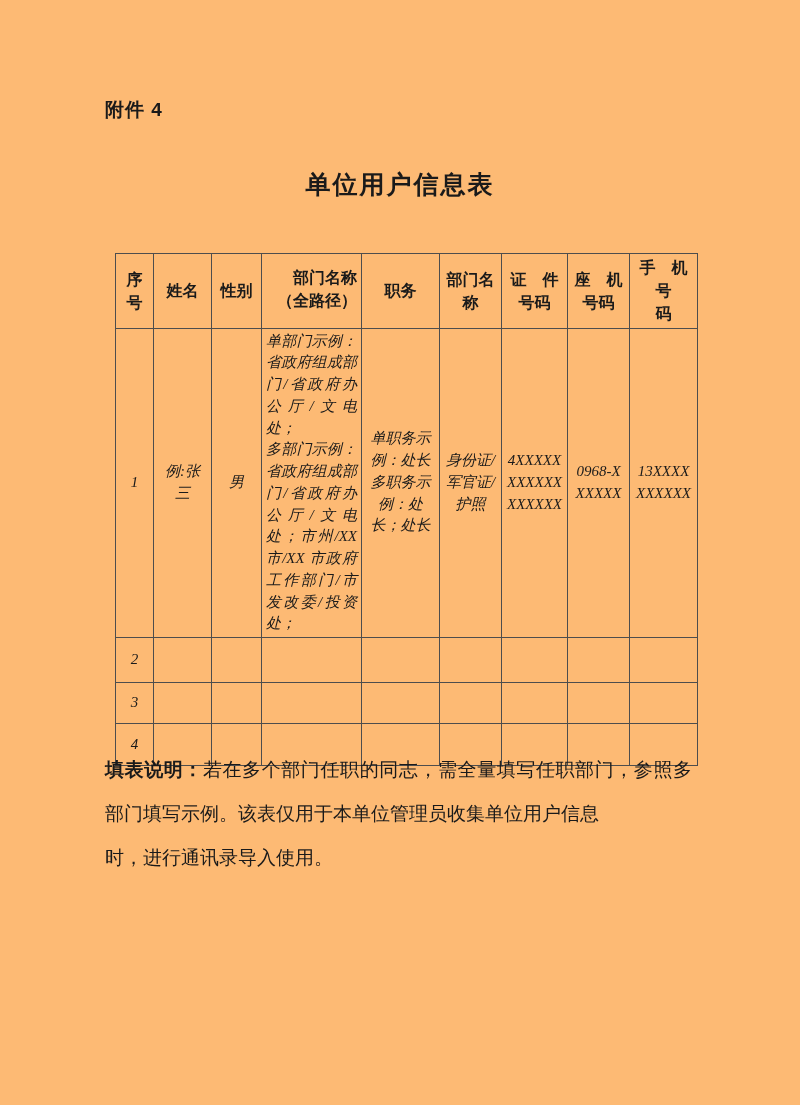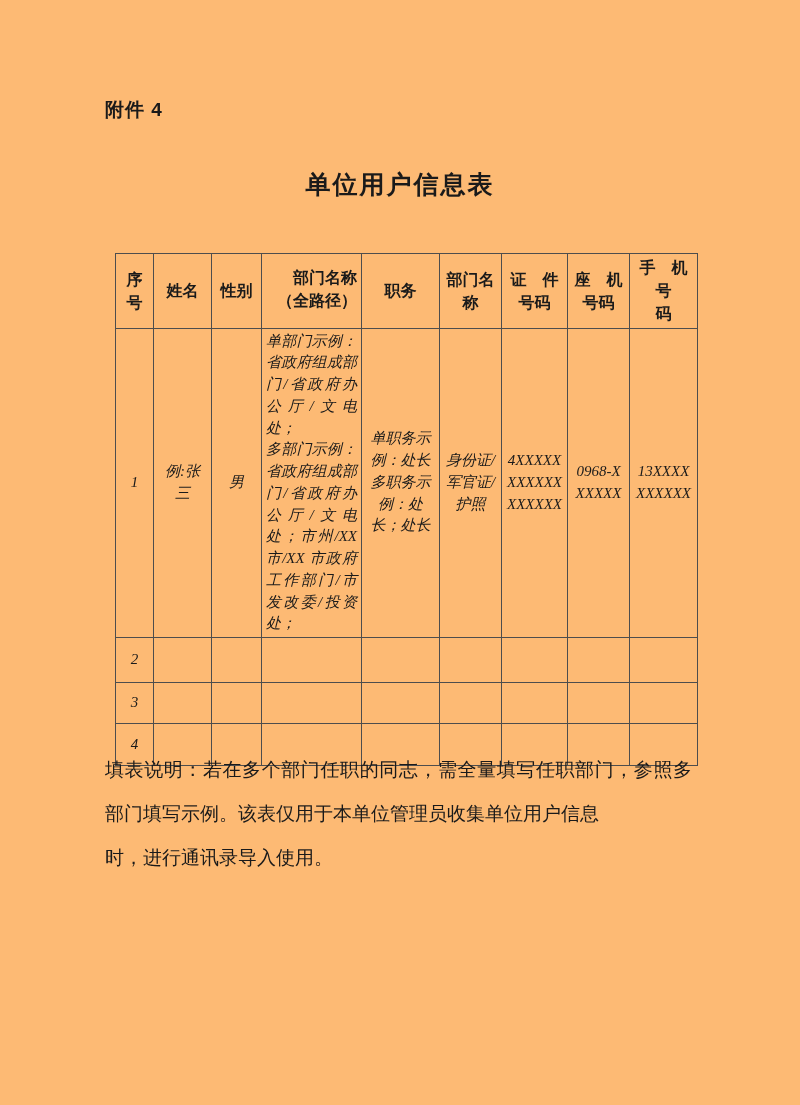--- a/index.html
+++ b/index.html
@@ -82,21 +82,21 @@
     left: 105px;
     top: 748px;
     width: 587px;
     font-size: 19px;
     line-height: 44px;
     text-align: justify;
     white-space: pre-line;
   }
   .fill-note .note-label {
     font-family: "Liberation Sans", "DejaVu Sans", sans-serif;
-    font-weight: normal;
+    font-weight: bold;
   }
 </style>
 </head>
 <body>
 
 <div class="page">
 
   <div class="attachment-label">附件 4</div>
 
   <div class="doc-title">单位用户信息表</div>

